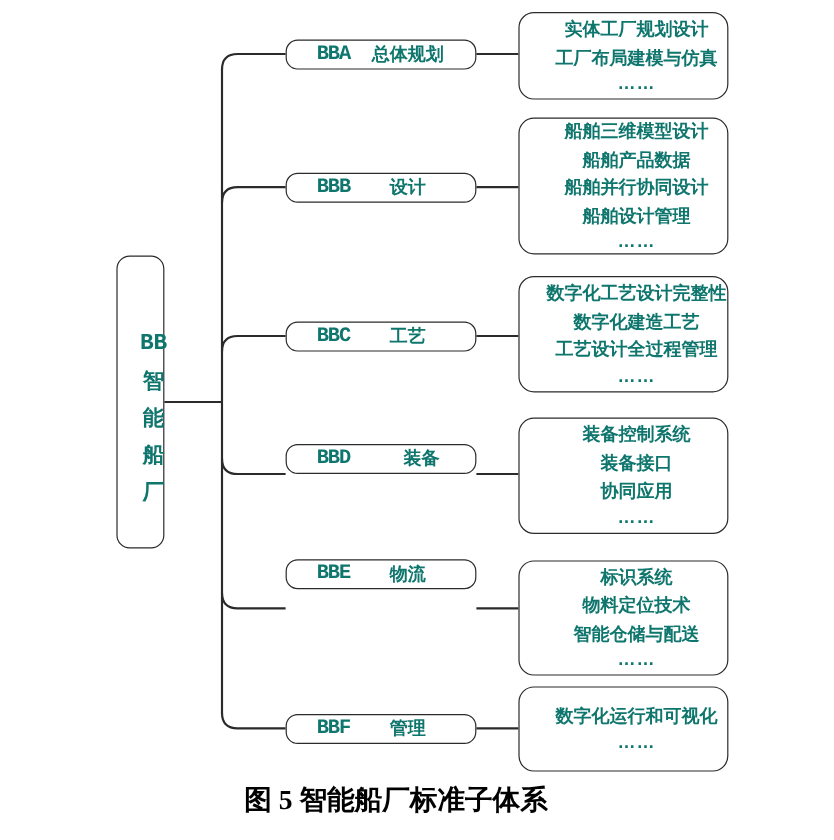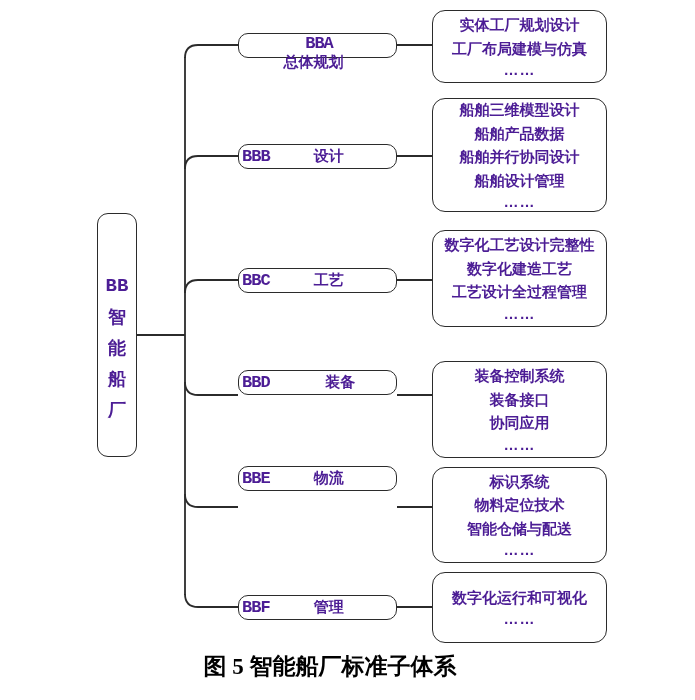--- a/index.html
+++ b/index.html
@@ -14,21 +14,22 @@
   }
   .connectors {
     position: absolute;
     left: 0; top: 0;
     width: 695px; height: 700px;
   }
   .node {
     position: absolute;
     background: #ffffff;
     border: 1.6px solid #2b2b2b;
-    color: #4c1d95;
+    color: #0f766e;
+    padding-left: 22px;
   }
   .root-box {
     left: 97px; top: 213px;
     width: 40px; height: 244px;
     border-radius: 11px;
     display: flex;
     flex-direction: column;
     align-items: center;
     justify-content: center;
     padding-top: 26px;
@@ -113,21 +114,21 @@
   </svg>
 
   <div class="node root-box">
     <span class="latin">BB</span>
     <span>智</span>
     <span>能</span>
     <span>船</span>
     <span>厂</span>
   </div>
 
-  <div class="node branch-box" style="top:33px;flex-direction:column;">
+  <div class="node branch-box" style="top:33px;">
     <span class="code">BBA</span>
     <span class="bname">总体规划</span>
   </div>
   <div class="node branch-box" style="top:144px;">
     <span class="code">BBB</span>
     <span class="bname">设计</span>
   </div>
   <div class="node branch-box" style="top:268px;">
     <span class="code">BBC</span>
     <span class="bname">工艺</span>
@@ -159,21 +160,21 @@
     <div class="dots">……</div>
   </div>
 
   <div class="node detail-box" style="top:230px;height:97px;">
     <div>数字化工艺设计完整性</div>
     <div>数字化建造工艺</div>
     <div>工艺设计全过程管理</div>
     <div class="dots">……</div>
   </div>
 
-  <div class="node detail-box" style="top:348px;height:97px;margin-top:13px;">
+  <div class="node detail-box" style="top:348px;height:97px;">
     <div>装备控制系统</div>
     <div>装备接口</div>
     <div>协同应用</div>
     <div class="dots">……</div>
   </div>
 
   <div class="node detail-box" style="top:467px;height:96px;">
     <div>标识系统</div>
     <div>物料定位技术</div>
     <div>智能仓储与配送</div>

